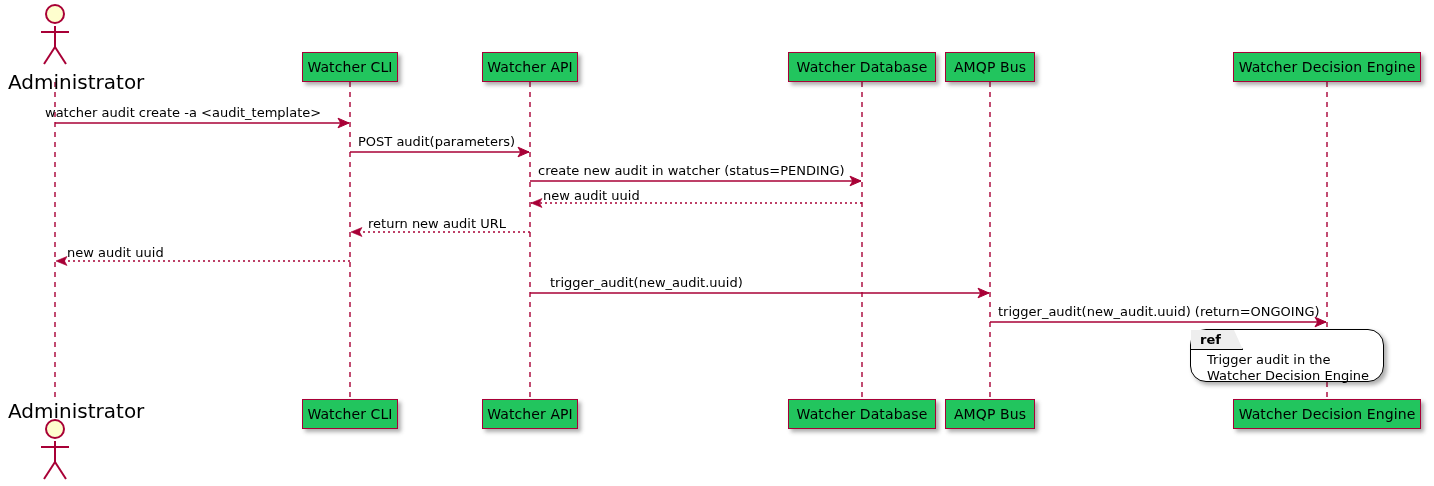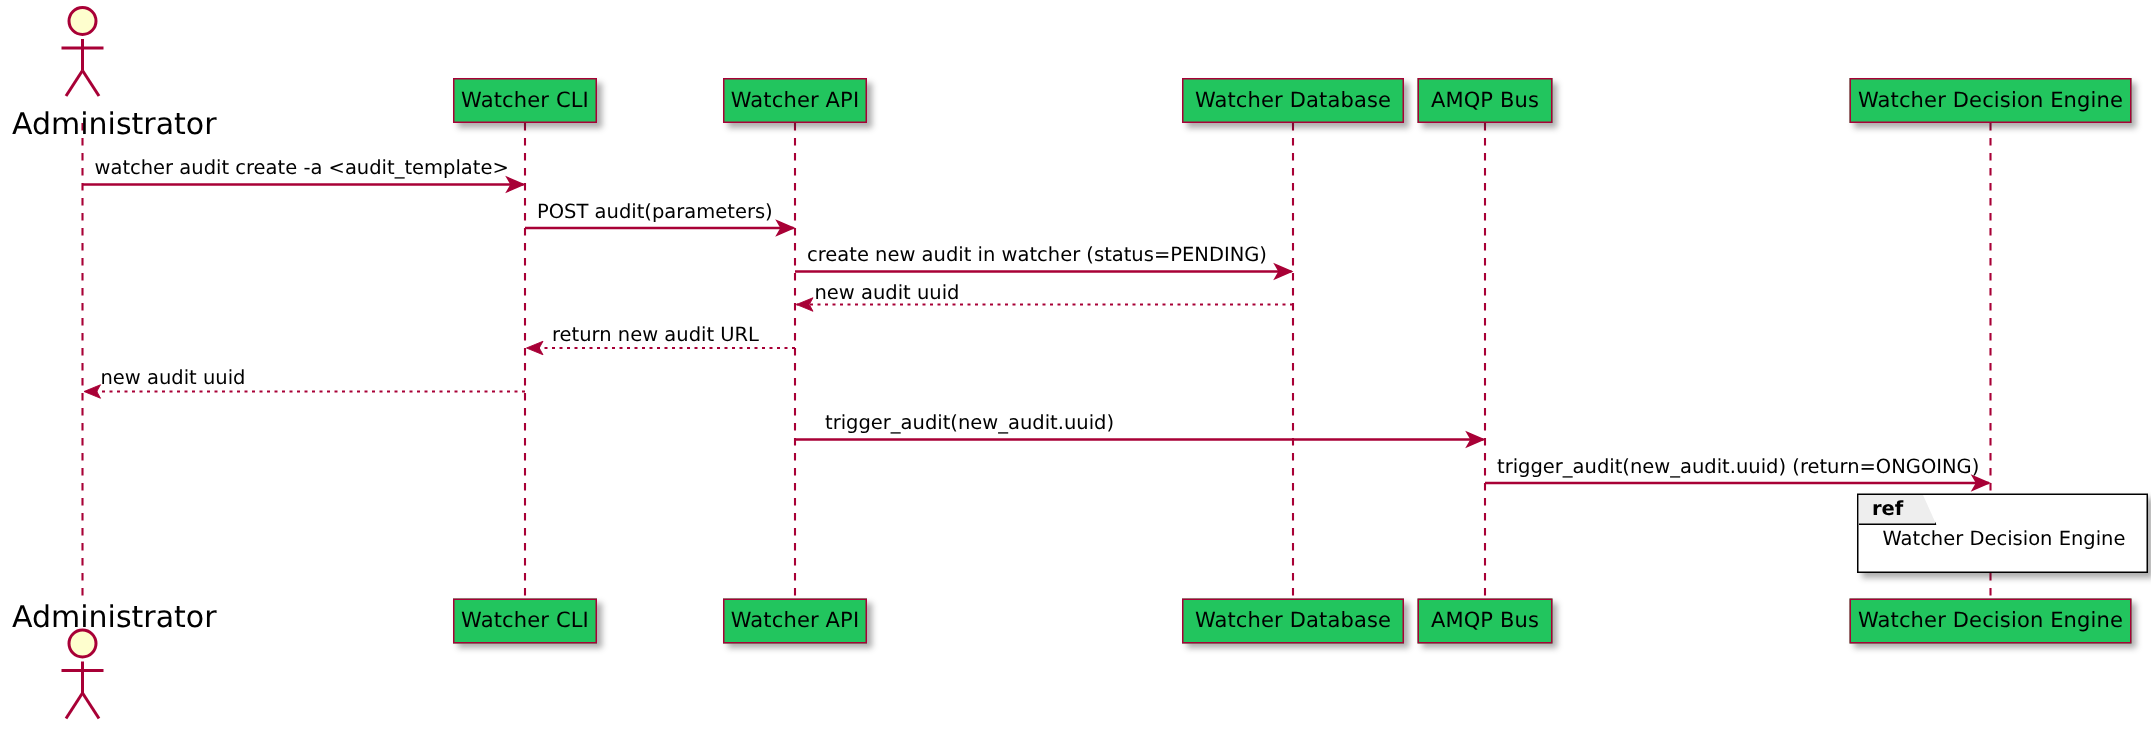--- a/index.html
+++ b/index.html
@@ -150,21 +150,21 @@
       <g>
         <circle cx="55" cy="429" r="9" fill="#FEFECE" stroke="#A80036" stroke-width="2"></circle>
         <line x1="55" y1="441" x2="55" y2="462" stroke="#A80036" stroke-width="2"></line>
         <line x1="41" y1="447" x2="69" y2="447" stroke="#A80036" stroke-width="2"></line>
         <line x1="55" y1="462" x2="44" y2="479" stroke="#A80036" stroke-width="2"></line>
         <line x1="55" y1="462" x2="66" y2="479" stroke="#A80036" stroke-width="2"></line>
       </g>
     </svg>
 
   <div id="overlay-layer">
-      <div class="msg-label" style="left: 63px; top: 106px;">watcher audit create -a &lt;audit_template&gt;</div>
+      <div class="msg-label" style="left: 45px; top: 106px;">watcher audit create -a &lt;audit_template&gt;</div>
       <div class="msg-label" style="left: 358px; top: 135px;">POST audit(parameters)</div>
       <div class="msg-label" style="left: 538px; top: 164px;">create new audit in watcher (status=PENDING)</div>
       <div class="msg-label" style="left: 543px; top: 189px;">new audit uuid</div>
       <div class="msg-label" style="left: 368px; top: 217px;">return new audit URL</div>
       <div class="msg-label" style="left: 67px; top: 246px;">new audit uuid</div>
       <div class="msg-label" style="left: 550px; top: 276px;">trigger_audit(new_audit.uuid)</div>
       <div class="msg-label" style="left: 998px; top: 305px;">trigger_audit(new_audit.uuid) (return=ONGOING)</div>
       <div class="participant" style="left: 302px; top: 52px; width: 96px; height: 30px;">
         <span>Watcher CLI</span>
       </div>
@@ -192,20 +192,21 @@
       <div class="participant" style="left: 1233px; top: 52px; width: 188px; height: 30px;">
         <span>Watcher Decision Engine</span>
       </div>
       <div class="participant" style="left: 1233px; top: 399px; width: 188px; height: 30px;">
         <span>Watcher Decision Engine</span>
       </div>
       <div class="actor-label" style="top: 70px; left: 8px;">Administrator</div>
       <div class="actor-label" style="top: 399px; left: 8px;">Administrator</div>
     </div>
 
-  <div class="ref-box" id="ref-box" style="left: 1238px; top: 329px; width: 194px; height: 53px;">
+  <div class="ref-box" id="ref-box" style="left: 1190px; top: 329px; width: 194px; height: 53px; border-radius: 16px;">
     <div class="ref-tab" id="ref-tab" style="width: 52px;">ref</div>
     <div class="ref-body">
+      <span class="ref-line">Trigger audit in the</span>
       <span class="ref-line">Watcher Decision Engine</span>
     </div>
   </div>
 
 </div>
 
 </body></html>

